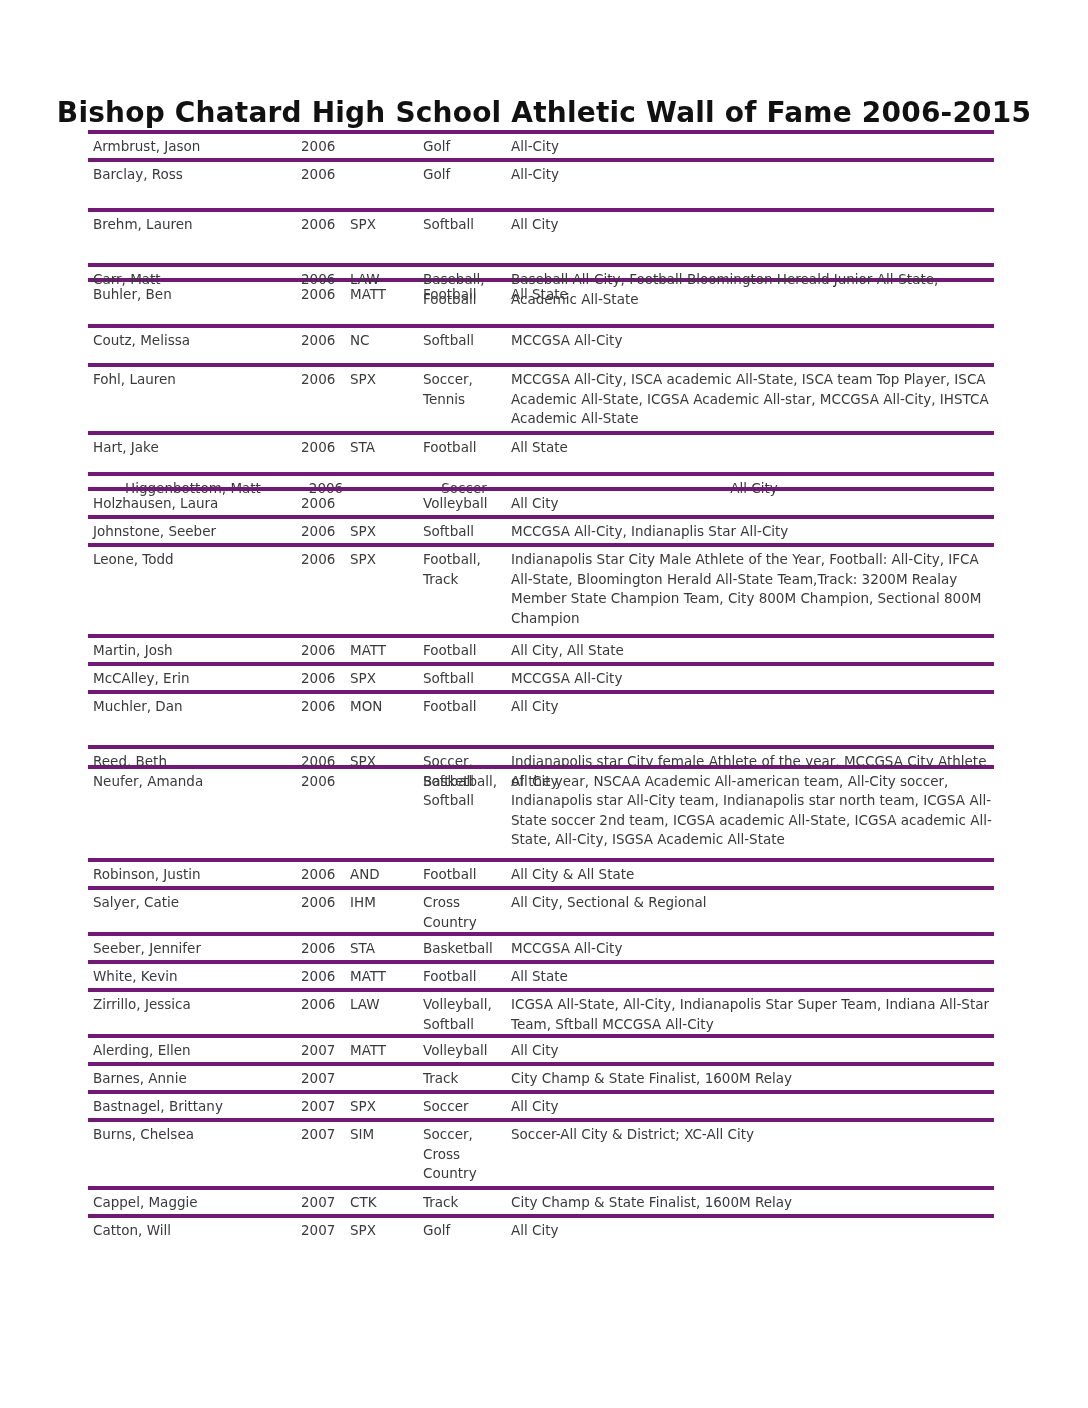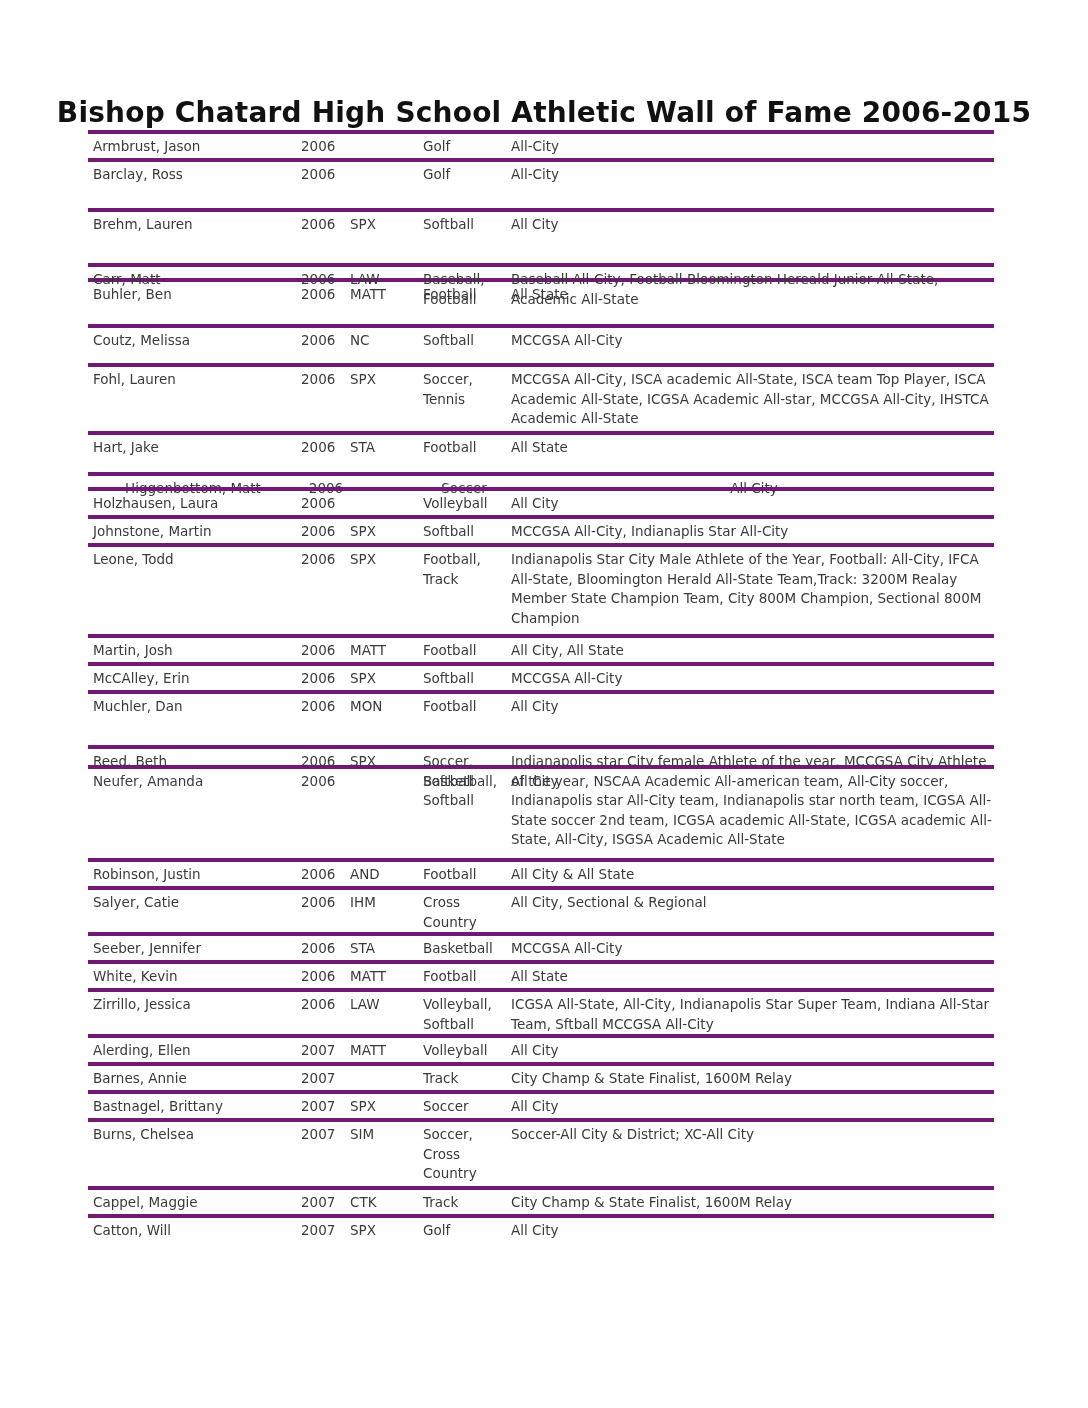--- a/index.html
+++ b/index.html
@@ -125,21 +125,21 @@
     <div class="cell c-honors">All City</div>
   </div>
     <div class="row" style="top: 357px;">
     <div class="cell c-name">Holzhausen, Laura</div>
     <div class="cell c-year">2006</div>
     <div class="cell c-school"></div>
     <div class="cell c-sport">Volleyball</div>
     <div class="cell c-honors">All City</div>
   </div>
     <div class="row" style="top: 385px;">
-    <div class="cell c-name">Johnstone, Martin</div>
+    <div class="cell c-name">Johnstone, Seeber</div>
     <div class="cell c-year">2006</div>
     <div class="cell c-school">SPX</div>
     <div class="cell c-sport">Softball</div>
     <div class="cell c-honors">MCCGSA All-City, Indianaplis Star All-City</div>
   </div>
     <div class="row" style="top: 413px;">
     <div class="cell c-name">Leone, Todd</div>
     <div class="cell c-year">2006</div>
     <div class="cell c-school">SPX</div>
     <div class="cell c-sport">Football,

